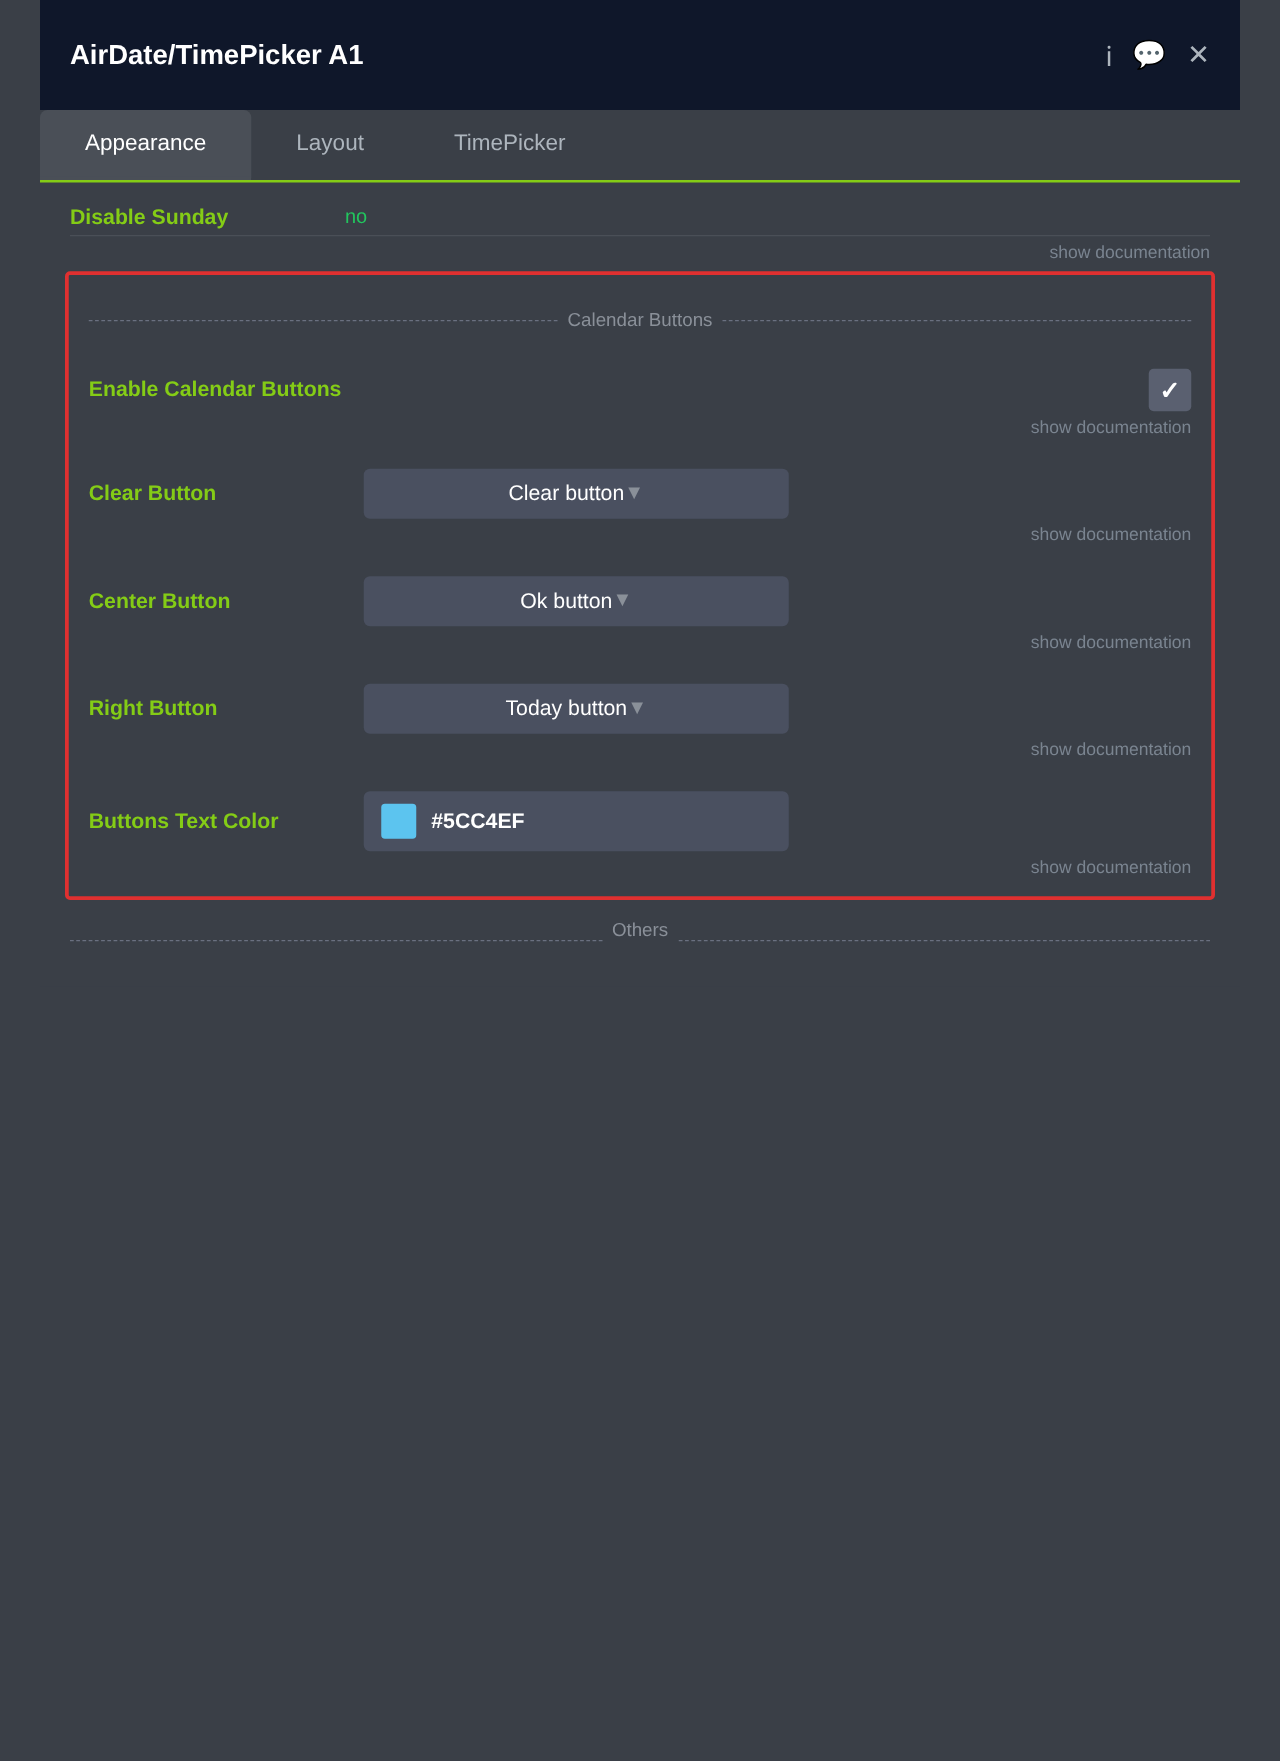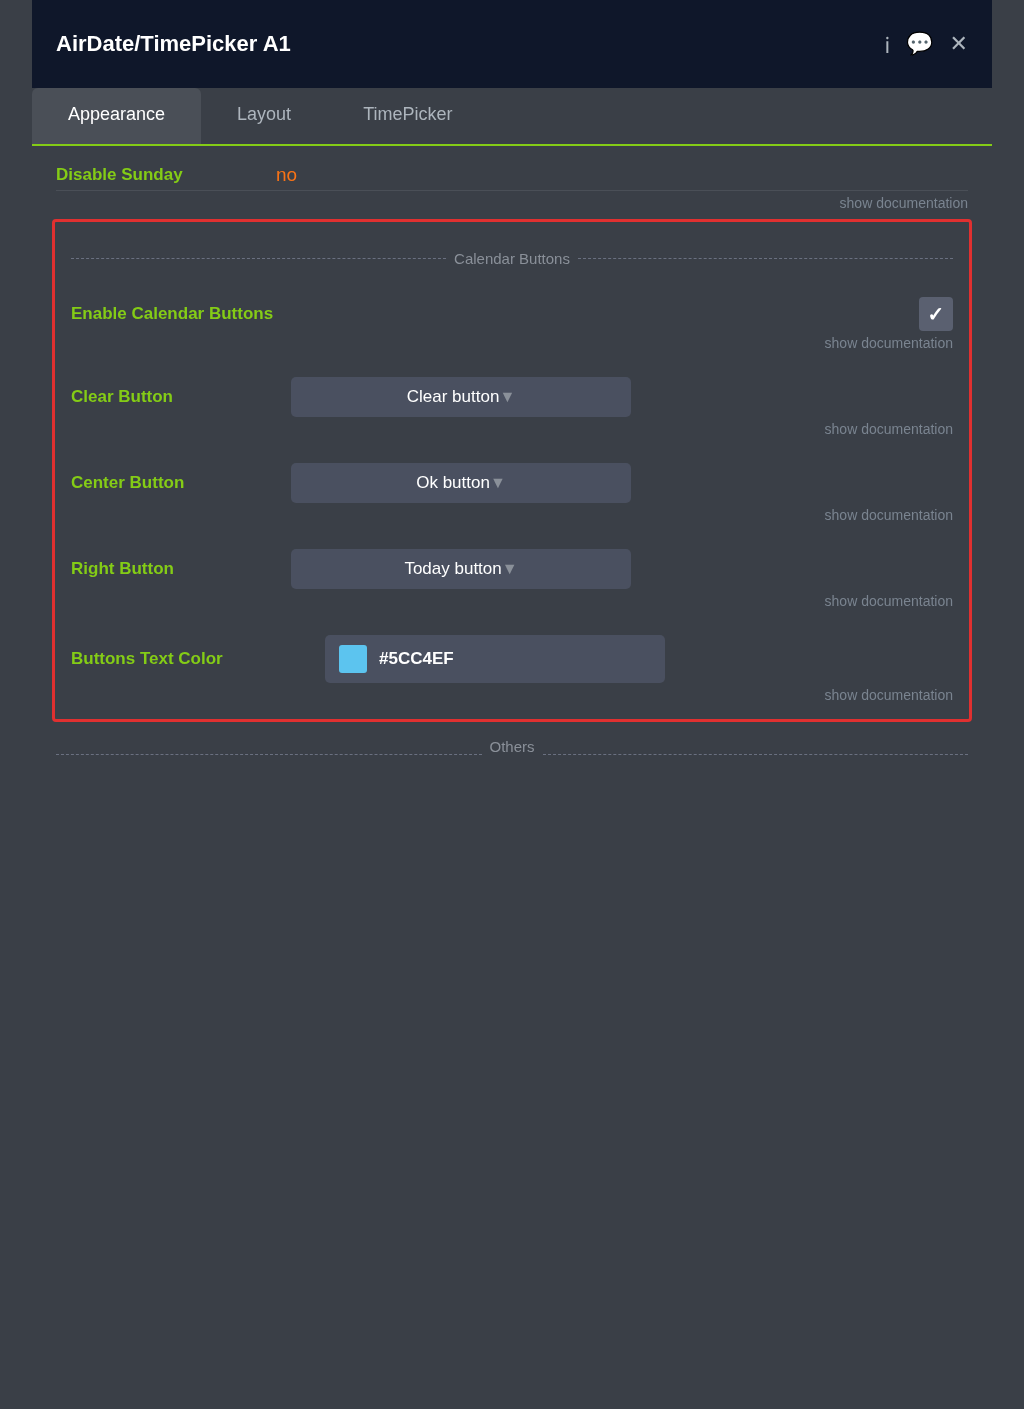--- a/index.html
+++ b/index.html
@@ -72,22 +72,22 @@
       border-bottom: 1px solid #4a4f57;
     }
     .row-label {
       flex: 0 0 220px;
       color: #84cc16;
       font-size: 17px;
       font-weight: 600;
     }
     .row-value {
       flex: 1;
-      color: #f97316;
-      font-size: 19px;
+      color: #22c55e;
+      font-size: 16px;
     }
     .show-doc {
       display: block;
       text-align: right;
       color: #7a8490;
       font-size: 14px;
       padding: 4px 0 8px;
       cursor: pointer;
     }
     
@@ -251,21 +251,21 @@
 
       <div class="row" style="border-bottom: none; padding-bottom: 0;">
         <span class="row-label">Right Button</span>
         <div class="dropdown">
           <span class="dropdown-text">Today button</span>
           <span class="dropdown-arrow">▼</span>
         </div>
       </div>
       <span class="show-doc">show documentation</span>
 
-      <div class="row" style="border-bottom: none; padding-bottom: 0; gap: 34px;">
+      <div class="row" style="border-bottom: none; padding-bottom: 0;">
         <span class="row-label">Buttons Text Color</span>
         <div class="color-field">
           <div class="color-swatch" style="background: rgb(92, 196, 239);"></div>
           <span class="color-value">#5CC4EF</span>
         </div>
       </div>
       <span class="show-doc">show documentation</span>
 
     </div>
 

